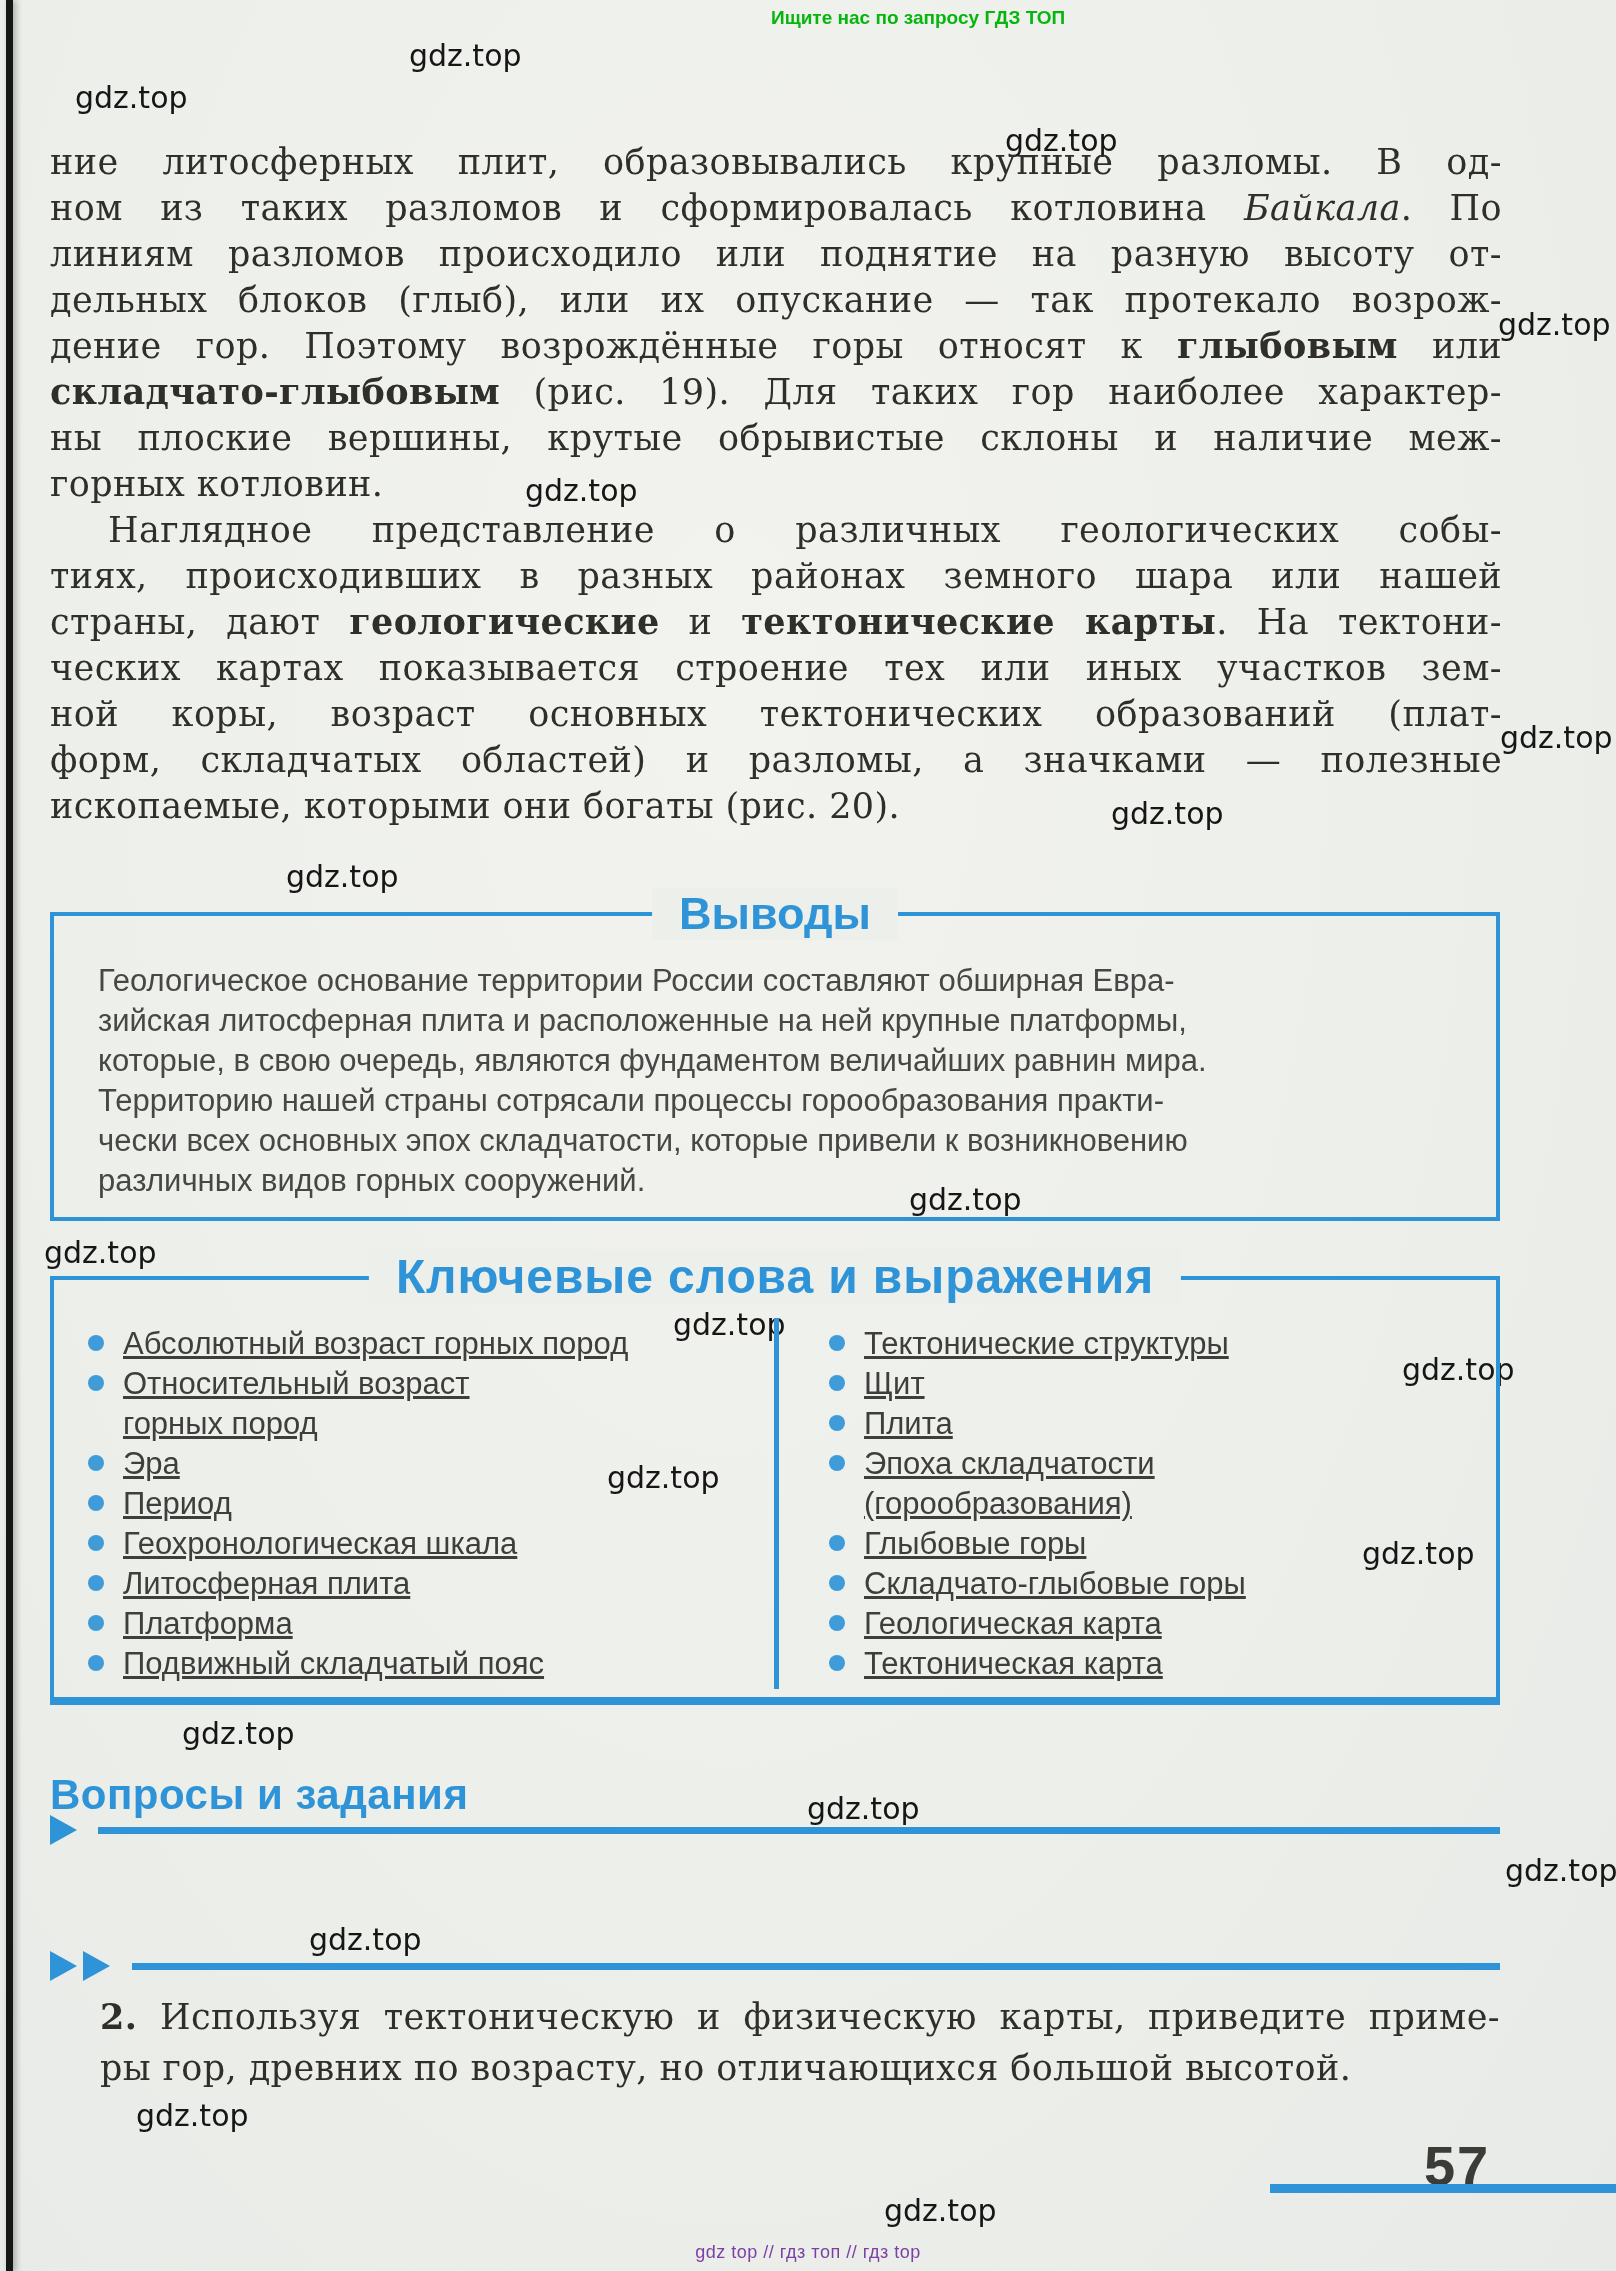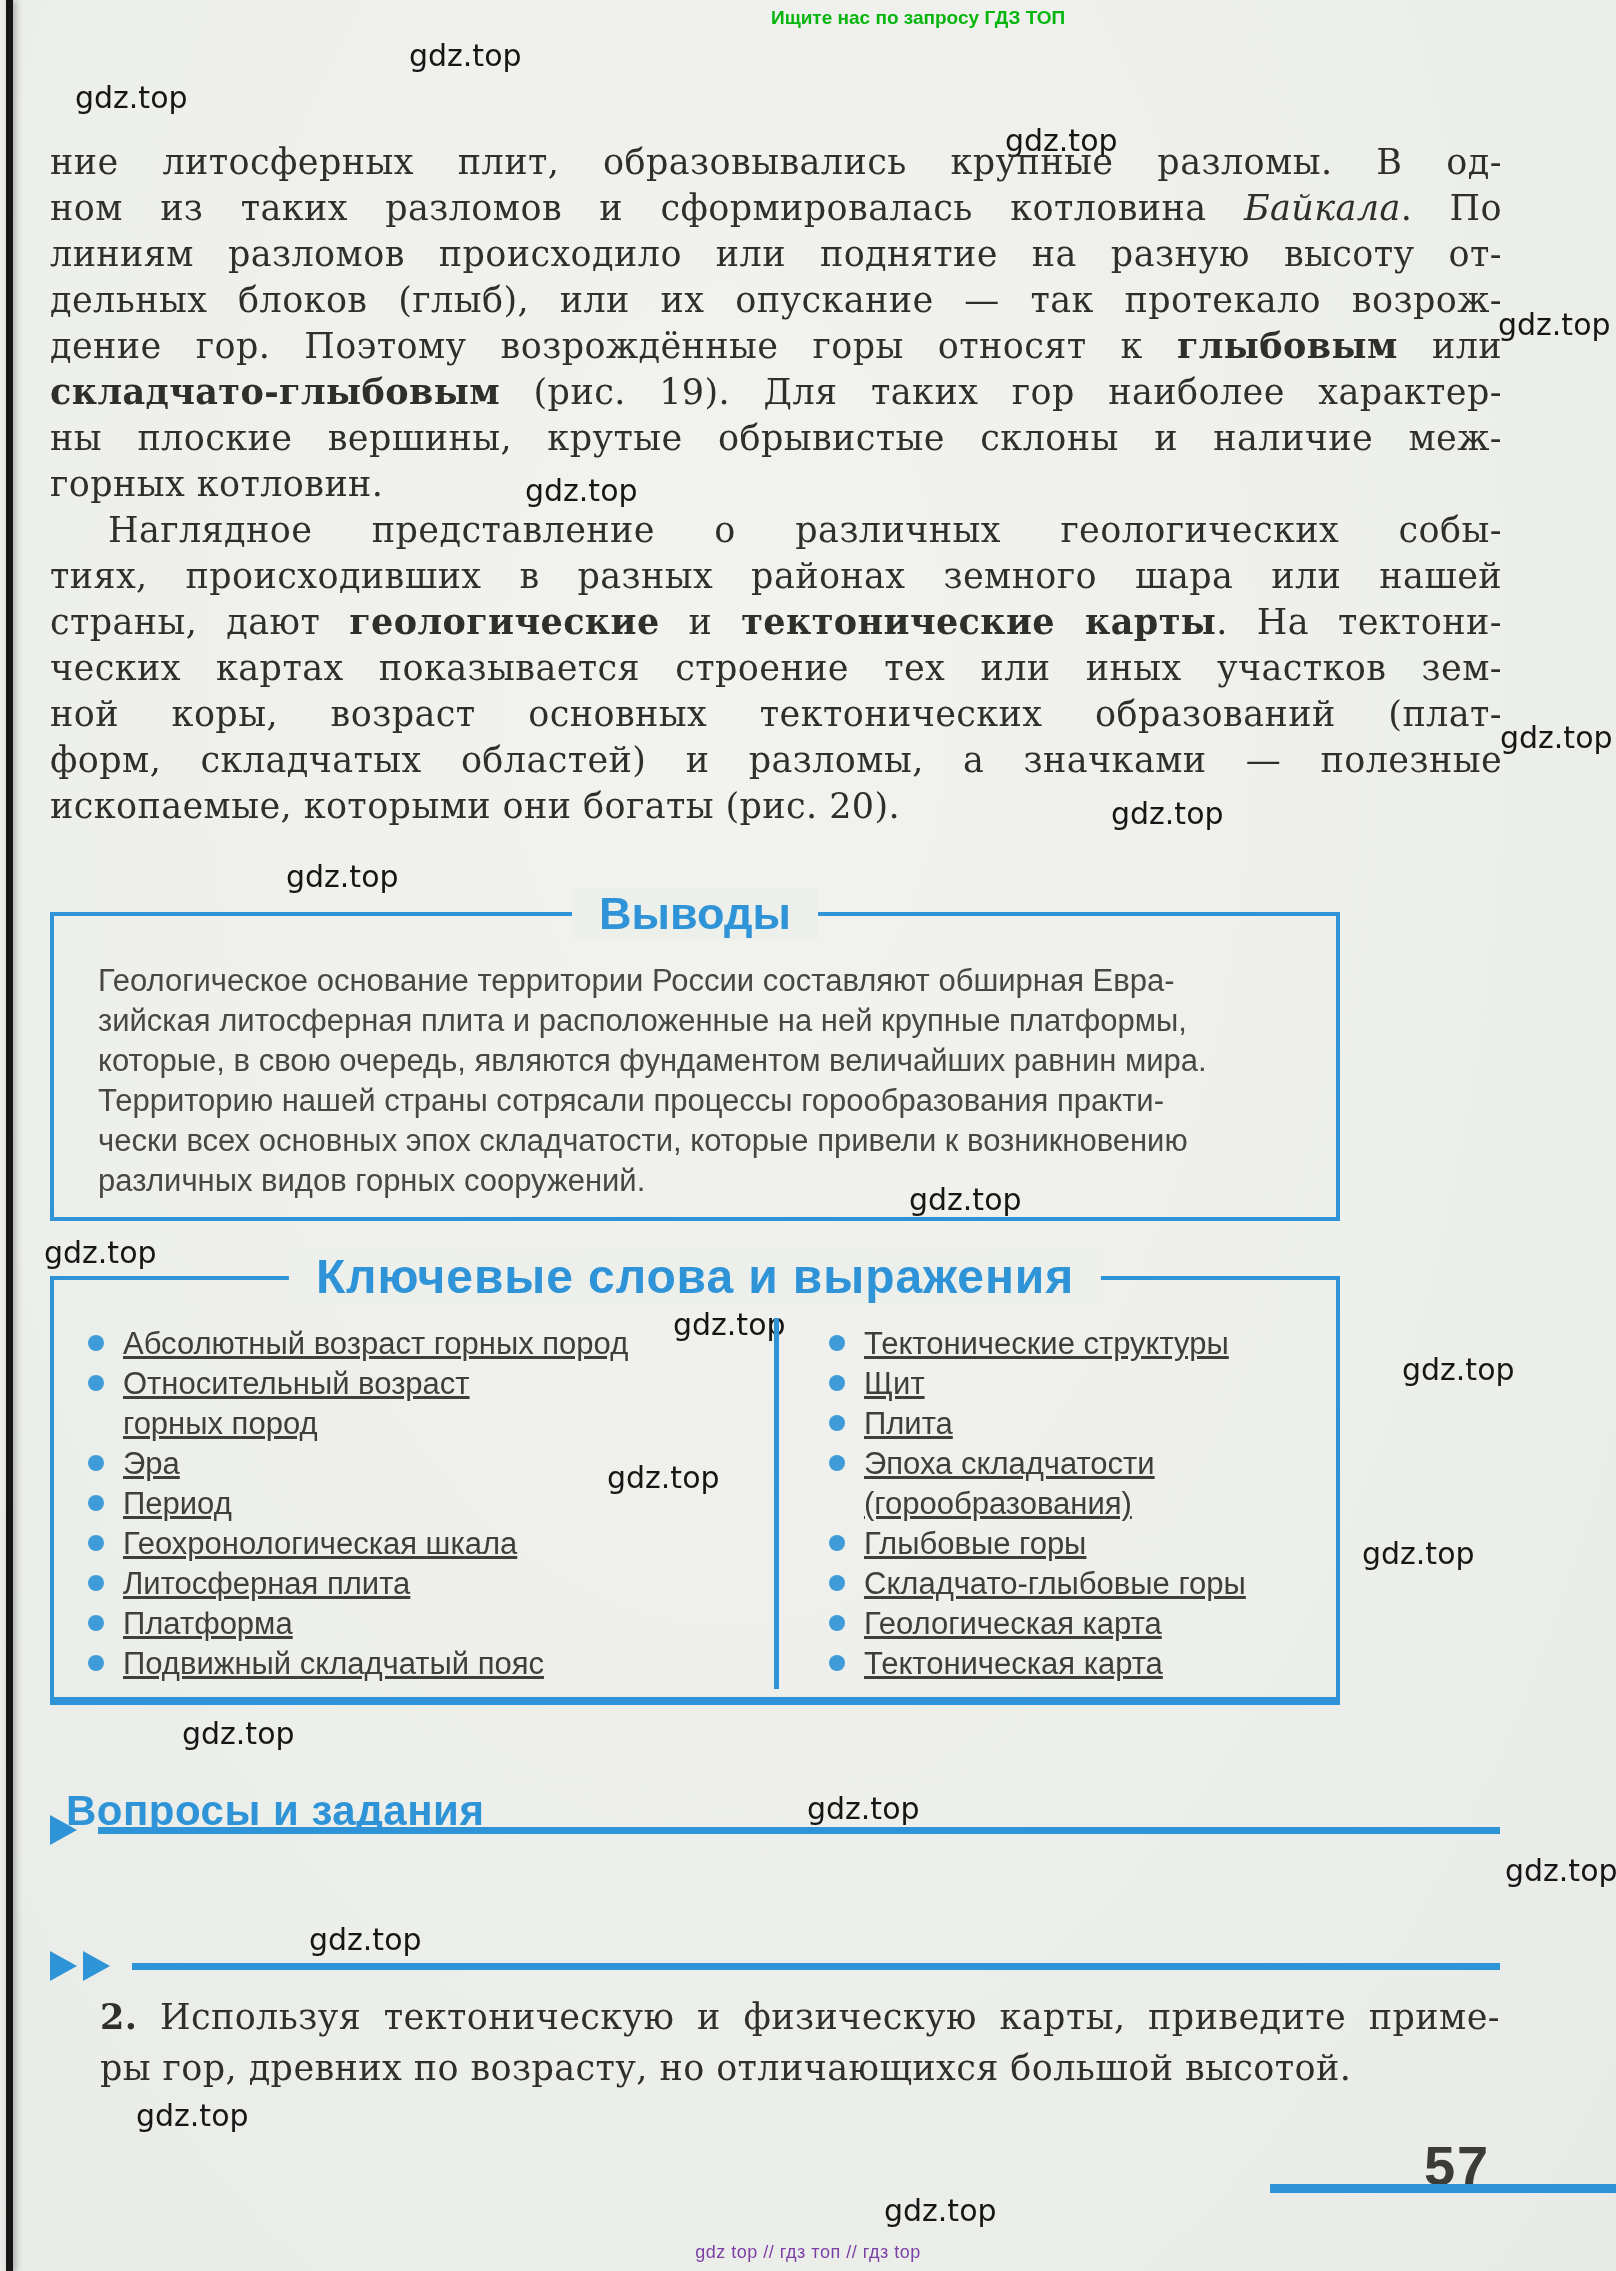--- a/index.html
+++ b/index.html
@@ -19,41 +19,41 @@
 
   
   .body-text{position:absolute;left:50px;top:139px;width:1452px;font-size:35px;line-height:46px;letter-spacing:0.4px;}
   .tl{text-align:justify;text-align-last:left;text-justify:inter-word;}
   .tl.fill{text-align-last:justify;}
   .tl.ind{text-indent:58px;}
   .b{font-weight:bold;}
   .i{font-style:italic;}
 
   
-  .box{position:absolute;left:50px;width:1290px;box-sizing:border-box;border:4.5px solid #2f94d7;}
+  .box{position:absolute;left:50px;width:1450px;box-sizing:border-box;border:4.5px solid #2f94d7;}
   .box-title{
     position:absolute;left:50%;transform:translateX(-50%);
     background:#edefeb;padding:0 27px;color:#2f94d7;
     font-family:"Liberation Sans",sans-serif;font-weight:bold;white-space:nowrap;
   }
   .vyvody{top:912px;height:309px;}
   .vyvody .box-title{top:-28px;font-size:45px;}
   .box-lines{position:absolute;left:44px;top:45px;right:24px;
     font:31px/40px "Liberation Sans",sans-serif;color:#474745;}
 
   .kw{top:1276px;height:429px;border-bottom-width:8.2px;}
   .kw .box-title{top:-31px;font-size:48px;letter-spacing:0.9px;}
   .kw-divider{position:absolute;left:720px;top:38px;width:4.5px;height:371px;background:#2f94d7;}
   .kw-col{position:absolute;top:44px;font:31px/40px "Liberation Sans",sans-serif;color:#3e3e3c;}
   .kw-left{left:34px;width:664px;}
   .kw-right{left:775px;width:636px;}
   .kw-item{position:relative;padding-left:35px;text-decoration:underline;}
   .kw-item .dot{position:absolute;left:0;top:11px;width:16.4px;height:16.4px;border-radius:50%;background:#3f9cd8;}
 
-  .q-heading{position:absolute;left:50px;top:1771px;margin:16px;
+  .q-heading{position:absolute;left:50px;top:1771px;margin:0;
     font:bold 42px "Liberation Sans",sans-serif;color:#2f94d7;letter-spacing:0.5px;}
 
   .rule{position:absolute;left:50px;height:42px;}
   .rule .tri{position:absolute;top:0;width:0;height:0;
     border-left:27px solid #2f94d7;border-top:15.5px solid transparent;border-bottom:15.5px solid transparent;}
   .rule .bar{position:absolute;background:#2f94d7;height:7.3px;}
   .rule1{top:1815px;}
   .rule1 .t1{left:0;}
   .rule1 .bar{left:48px;top:11.8px;width:1402px;}
   .rule2{top:1951px;}

